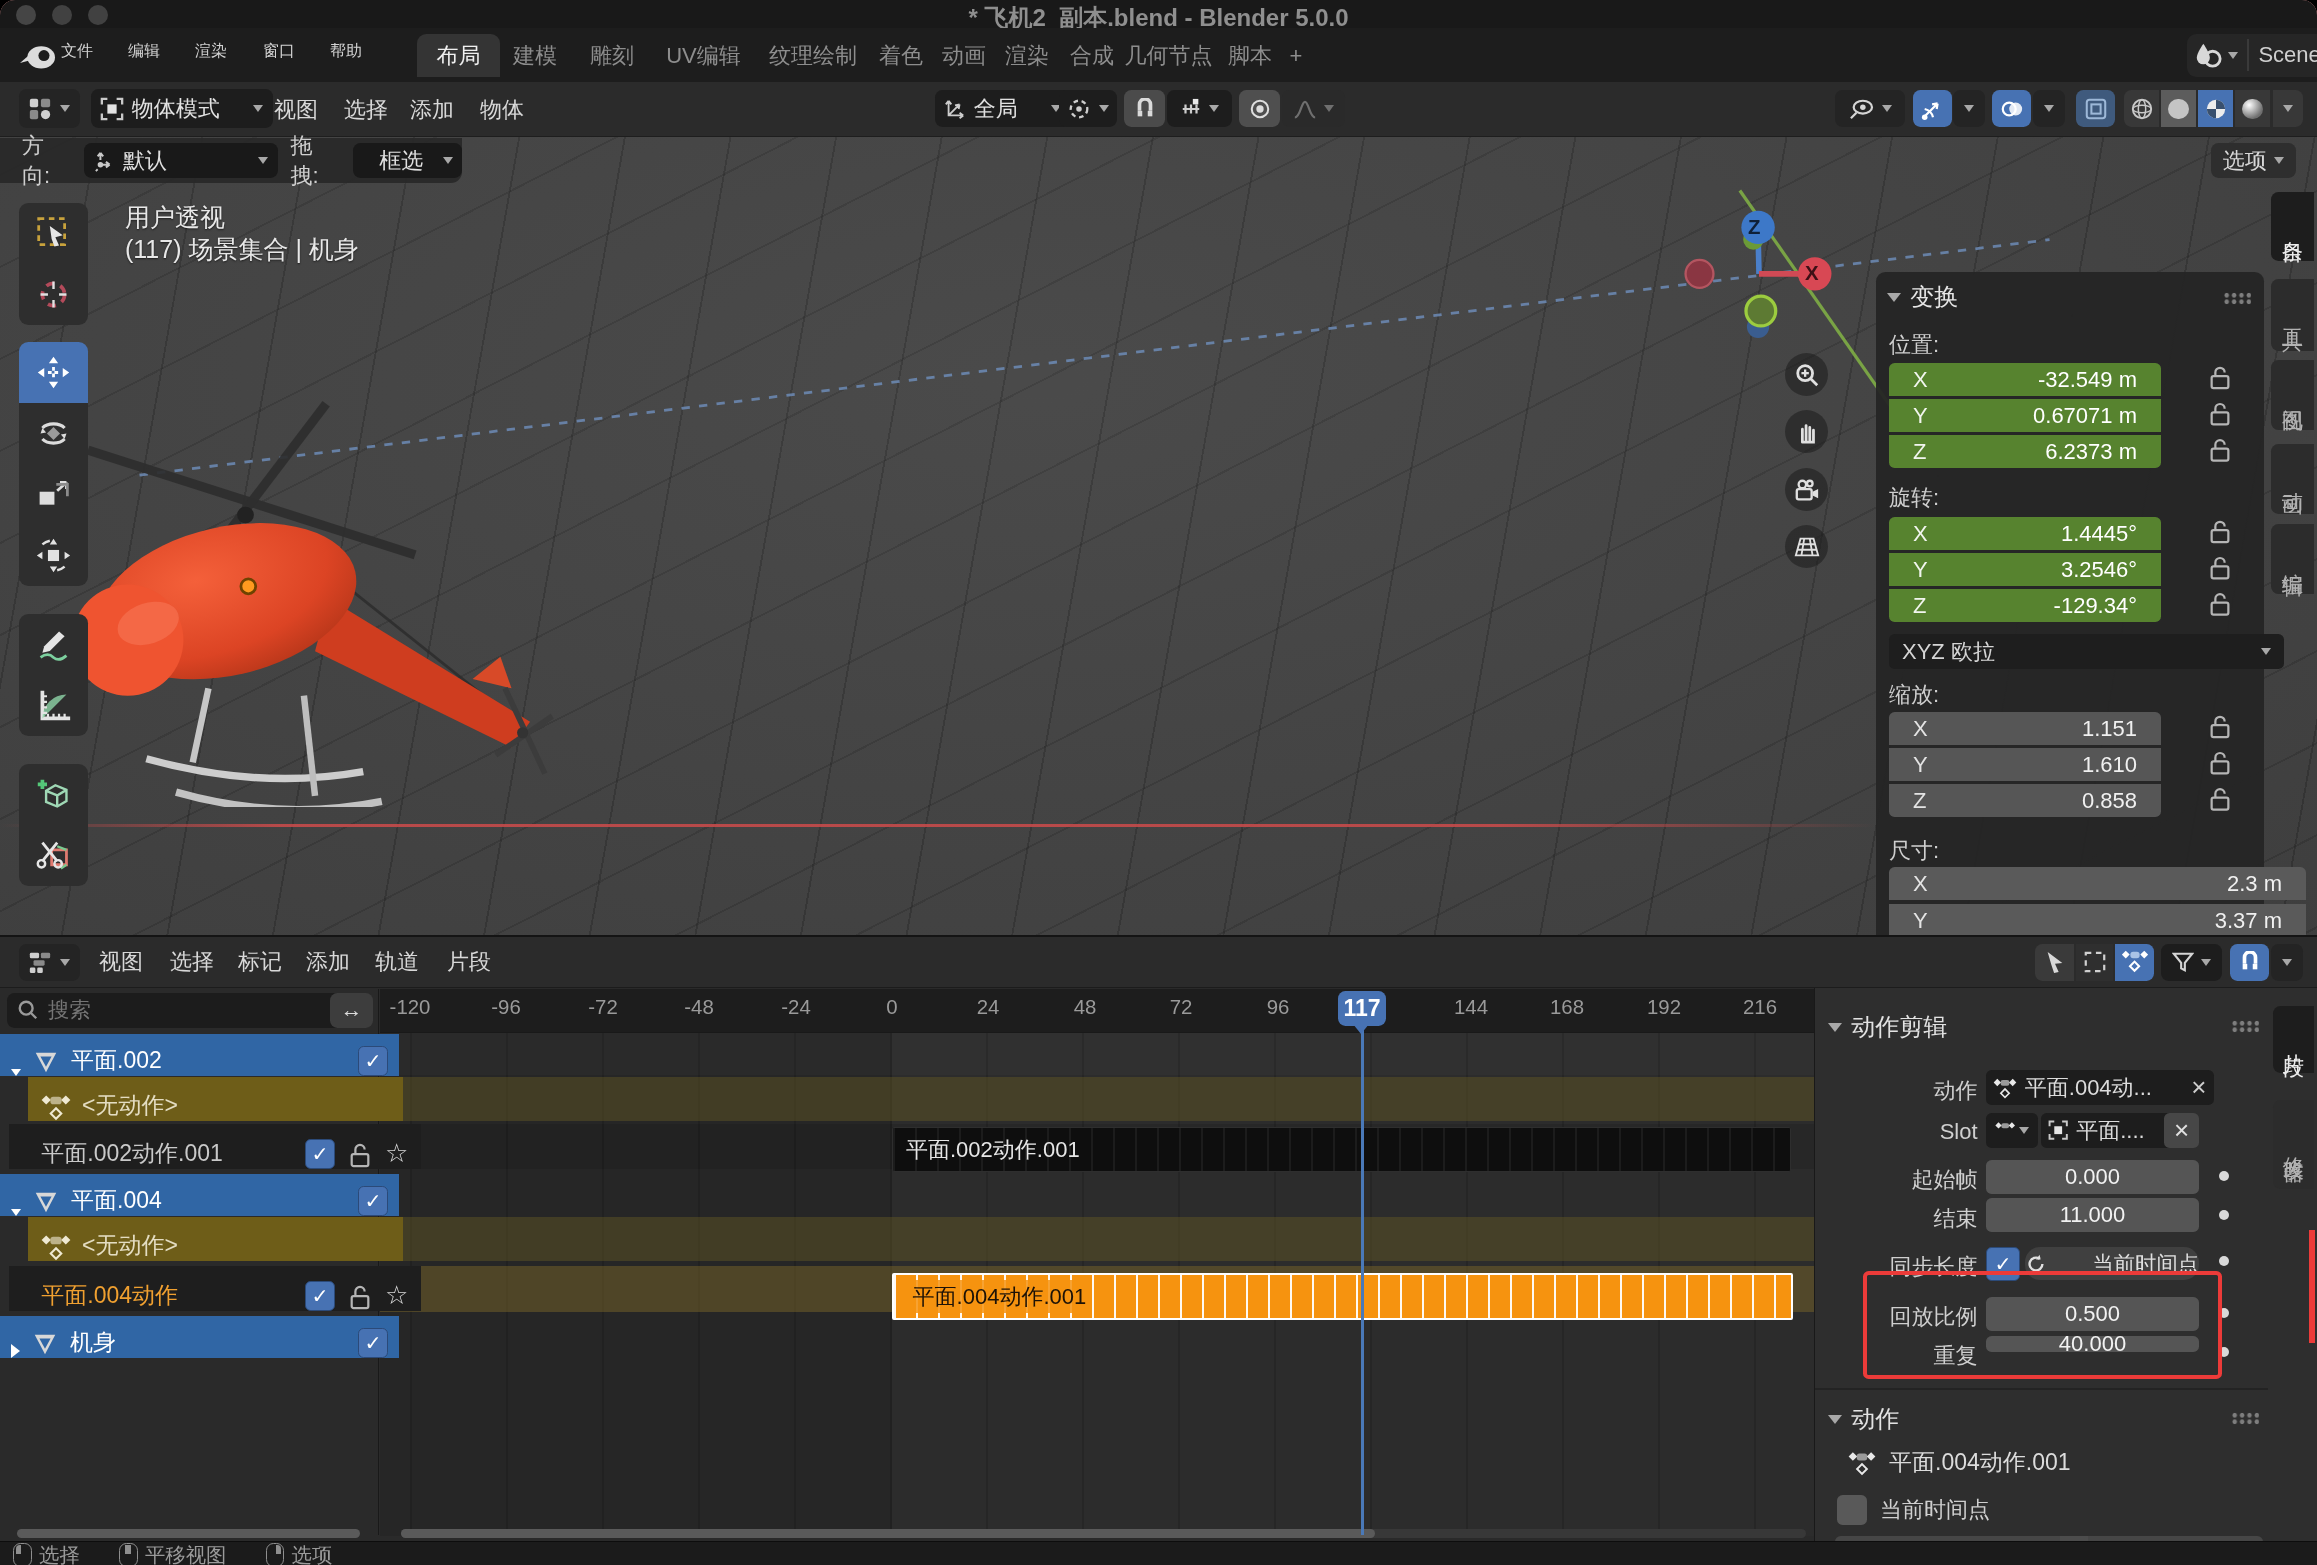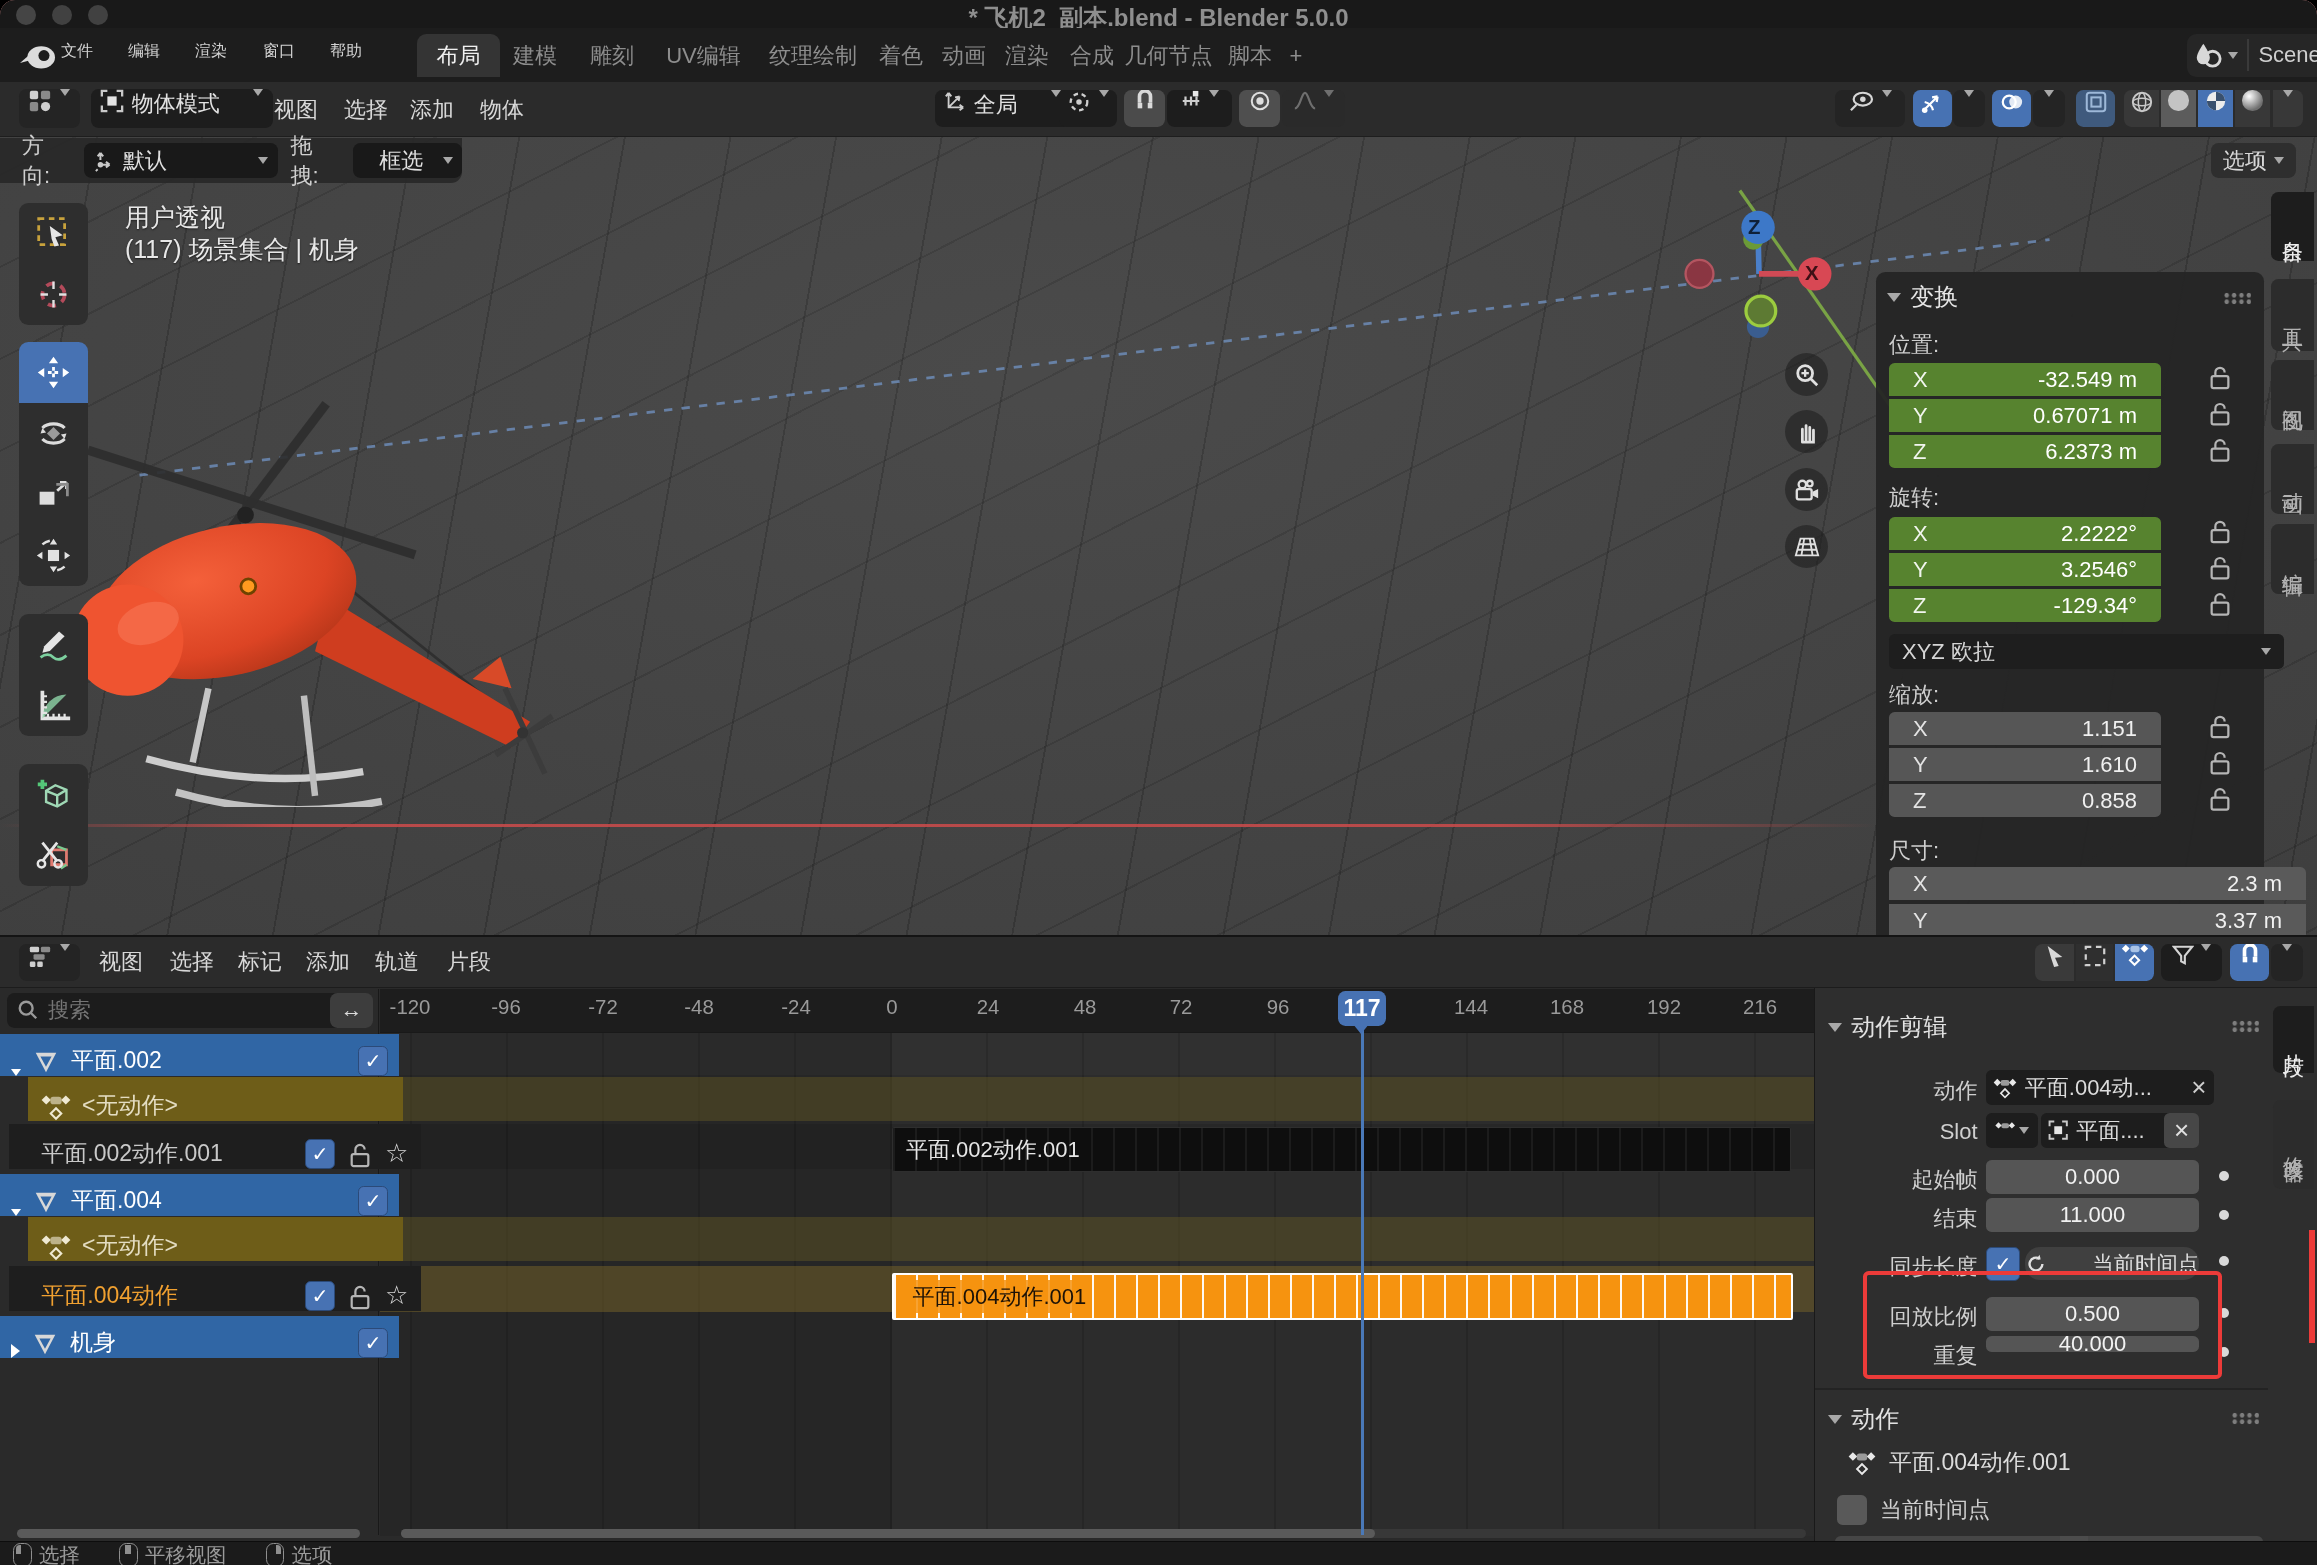--- a/index.html
+++ b/index.html
@@ -21,21 +21,21 @@
   .chev{width:0;height:0;border-left:7.4px solid transparent;border-right:7.4px solid transparent;border-top:9.3px solid #a8a8a8;}
   .chev.sm{border-left-width:5.6px;border-right-width:5.6px;border-top-width:7.4px;}
   
   .vp{left:0;top:82px;width:2317px;height:853px;background:#434343;overflow:hidden;}
   .vp-grid{left:0;top:0;width:2317px;height:853px;
     background-image:
       radial-gradient(ellipse at 45% 35%, rgba(255,255,255,0.04), rgba(0,0,0,0.07)),
       repeating-linear-gradient(100deg, rgba(25,25,25,0.30) 0 1.9px, transparent 1.9px 104px),
       repeating-linear-gradient(153deg, rgba(25,25,25,0.22) 0 1.9px, transparent 1.9px 82px);}
   .vp-header{left:0;top:0;width:2317px;height:54px;background:#2b2b2b;border-bottom:1.9px solid #1e1e1e;z-index:6;}
-  .hbtn{background:#1d1d1d;border-radius:7.4px;display:flex;justify-content:center;gap:7.4px;}
+  .hbtn{background:#1d1d1d;border-radius:7.4px;display:flex;align-items:center;justify-content:center;gap:7.4px;}
   .hmenu{color:#d8d8d8;font-size:22px;top:13px;}
   .vtext{color:#e8e8e8;font-size:25px;text-shadow:0 0.9px 1.9px rgba(0,0,0,.6);}
   .ovl-panel{background:rgba(40,40,40,0.92);}
   
   .npanel{left:1876px;top:190px;width:388px;height:707px;background:rgba(37,37,37,0.95);border-radius:9.3px;z-index:5;}
   .np-label{color:#cfcfcf;font-size:22px;}
   .trow{height:33px;border-radius:4.6px;display:flex;align-items:center;font-size:22px;padding:0 24px;justify-content:space-between;}
   .trow .ax{opacity:.92;}
   .green{background:#57832f;color:#fff;}
   .grey{background:#565656;color:#f0f0f0;}
@@ -433,21 +433,21 @@
             <rect x="6" y="51" width="18" height="13" rx="2"></rect>
             <path d="M10 51 v-4 a5 5 0 0 1 10 0"></path>
             <rect x="6" y="90" width="18" height="13" rx="2"></rect>
             <path d="M10 90 v-4 a5 5 0 0 1 10 0"></path>
           </g>
       </svg>
 
       <div class="a np-label" style="left:13px;top:211px;">旋转:</div>
       <div class="a trow green" style="left:13px;top:245px;width:224px;border-radius:5.6px 5.6px 0 0;">
           <span class="ax">X</span>
-          <span>2.2222°</span>
+          <span>1.4445°</span>
         </div>
       <div class="a trow green" style="left:13px;top:281px;width:224px;border-radius:0;">
           <span class="ax">Y</span>
           <span>3.2546°</span>
         </div>
       <div class="a trow green" style="left:13px;top:317px;width:224px;border-radius:0 0 5.6px 5.6px;">
           <span class="ax">Z</span>
           <span>-129.34°</span>
         </div>
       <svg class="a" style="left:330px;top:247px;" width="28" height="104" viewBox="0 0 30 112">

